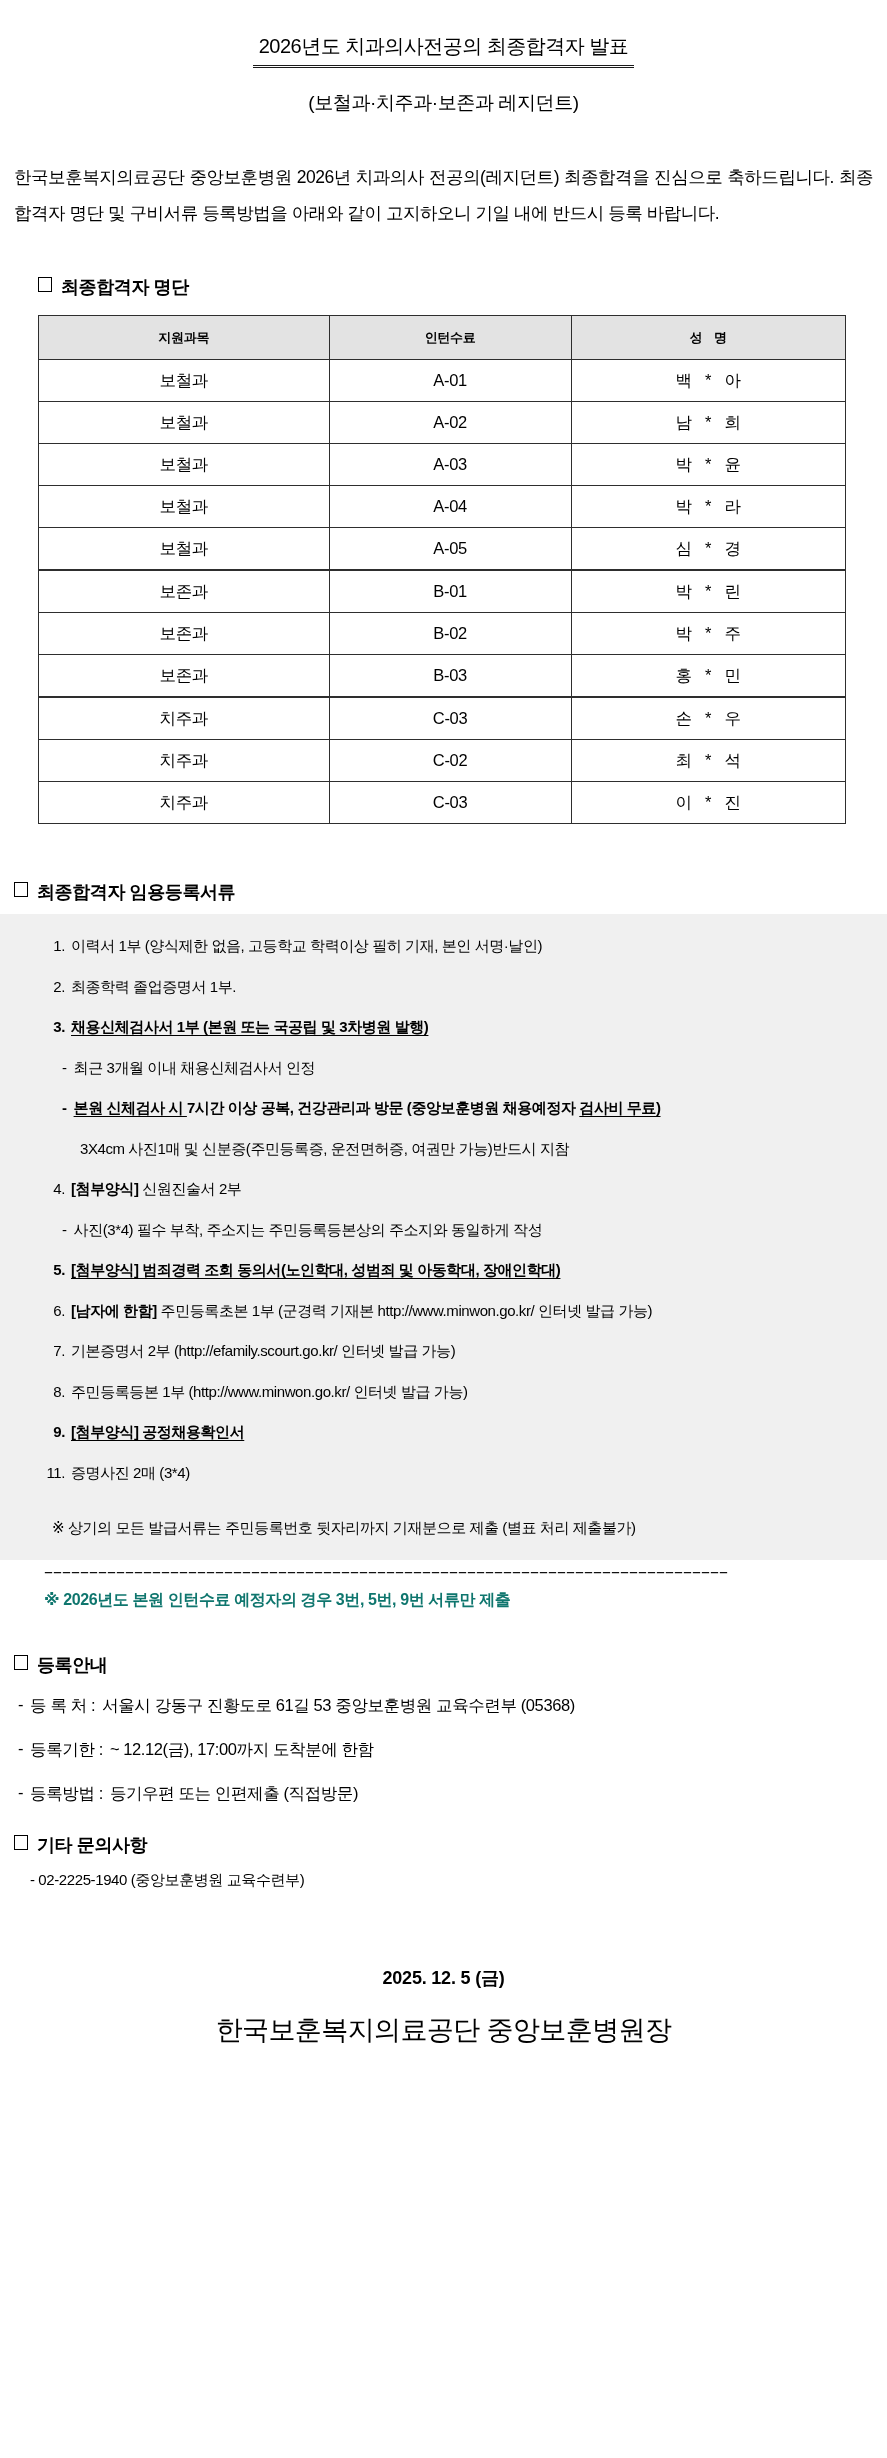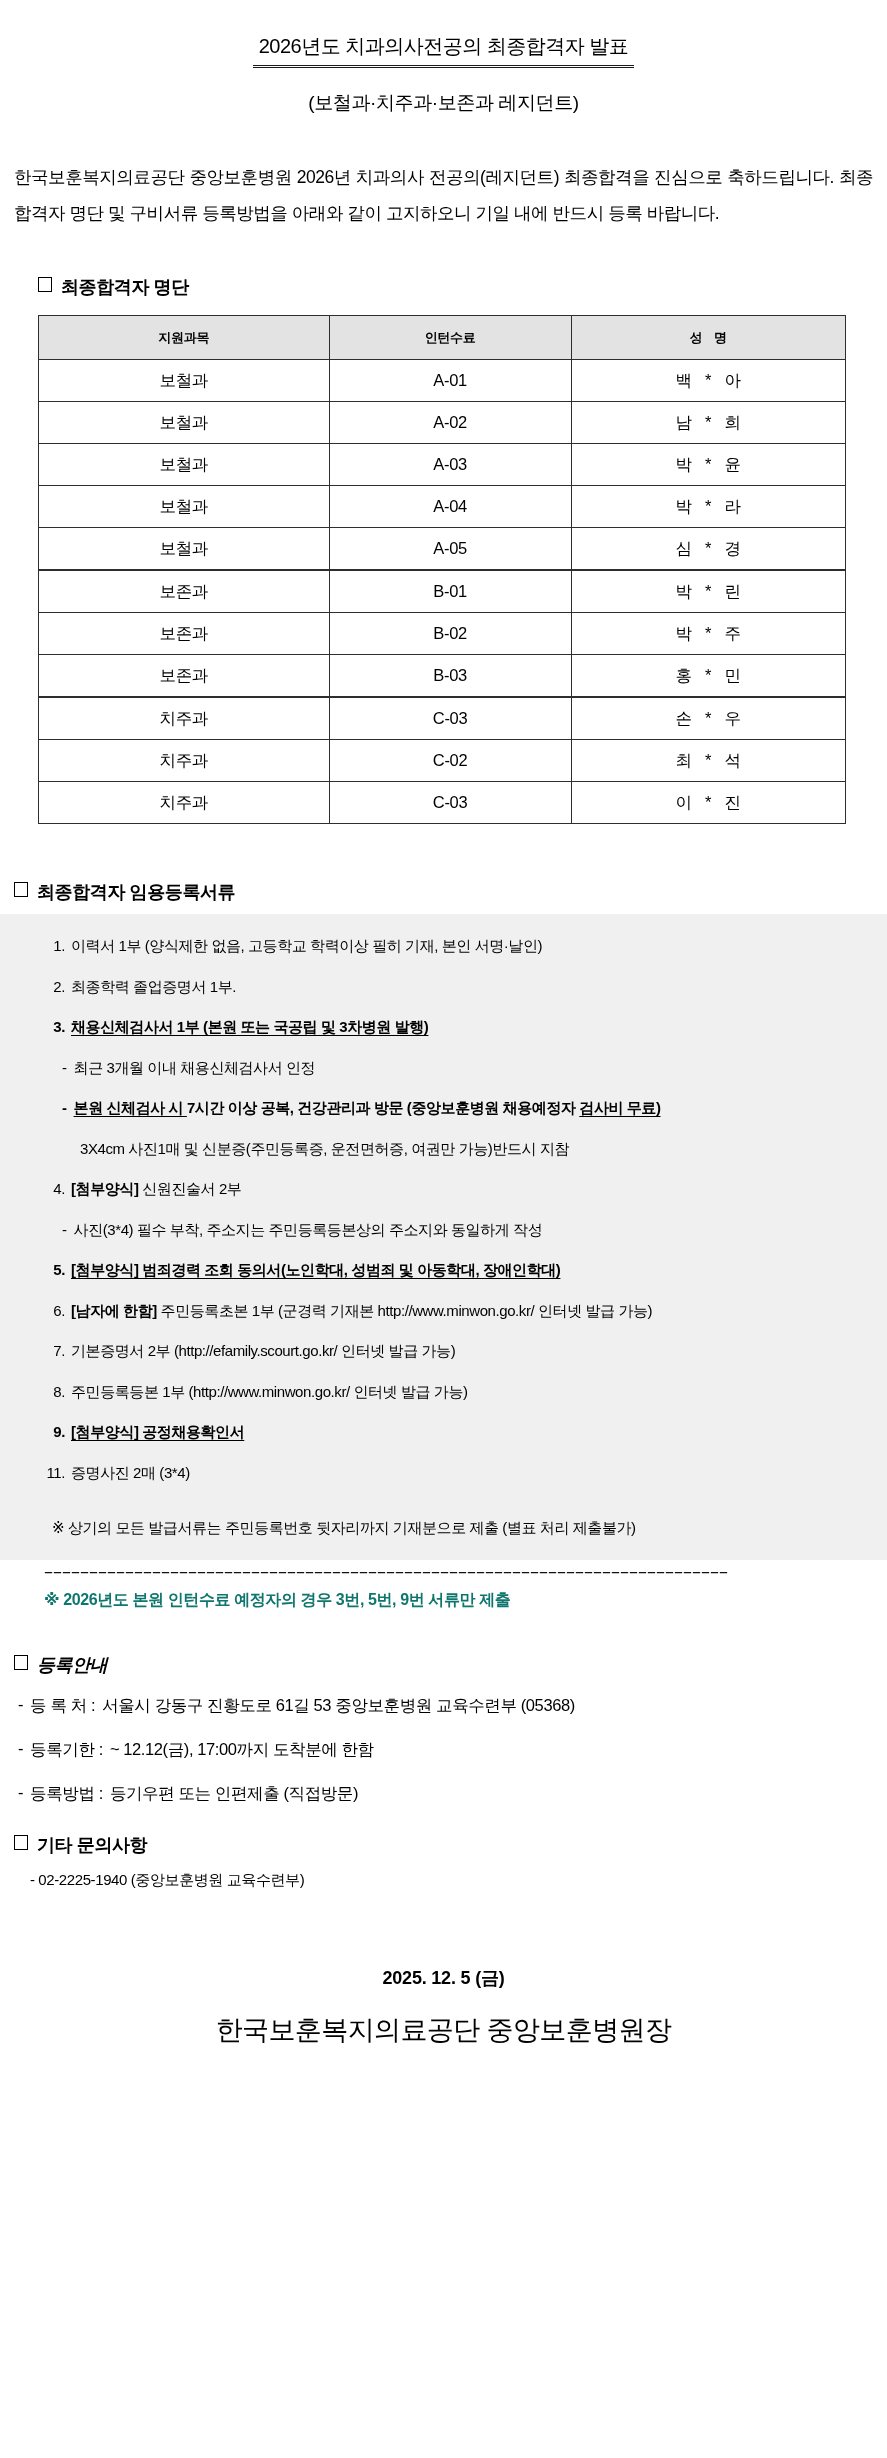--- a/index.html
+++ b/index.html
@@ -65,21 +65,21 @@
     display: inline-block;
     width: 12px;
     height: 13px;
     border: 1.6px solid #000;
     flex: 0 0 auto;
     position: relative;
     top: -1px;
   }
   .sec-list-head { margin: 44px 0 0 38px; }
   .sec-docs-head { margin: 0 0 0 14px; }
-  .sec-reg-head  { margin: 0 0 0 14px; font-style: italic; }
+  .sec-reg-head  { margin: 0 0 0 14px; }
   .sec-etc-head  { margin: 0 0 0 14px; }
 
   
   .tbl-wrap { margin: 16px 0 0 38px; }
   table.results {
     border-collapse: collapse;
     width: 808px;
     table-layout: fixed;
   }
   table.results th,

